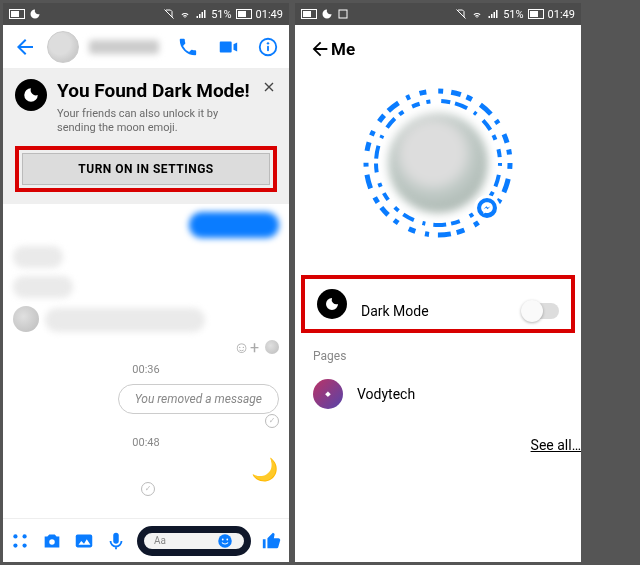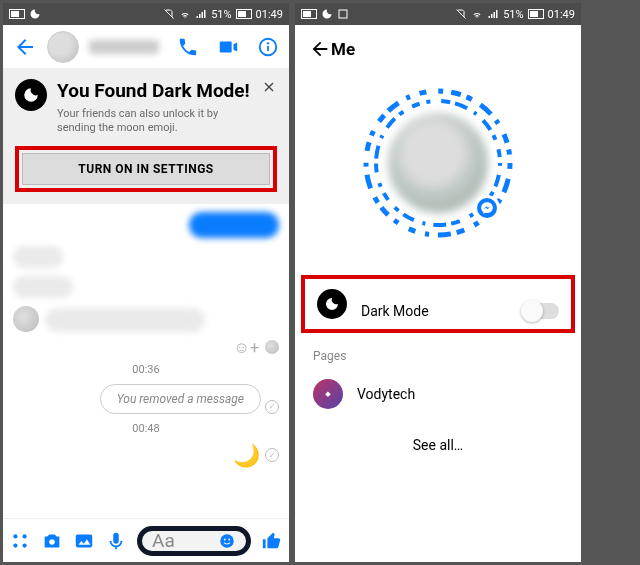--- a/index.html
+++ b/index.html
@@ -28,35 +28,35 @@
   .moon-badge svg { width: 18px; height: 18px; fill: #fff; }
   .banner-txt { flex: 1; }
   .banner-title { font-weight: 700; font-size: 19px; }
   .banner-sub { font-size: 11px; color: #6b6b6b; line-height: 1.3; margin-top: 5px; }
   .banner-close { width: 16px; height: 16px; fill: #555; }
   .banner-btn-wrap { margin-top: 10px; border: 4px solid #d80000; padding: 3px; }
   .banner-btn { background: #dcdcdc; border: 1px solid #bbb; height: 32px; display: flex; align-items: center; justify-content: center; font-weight: 700; font-size: 12px; letter-spacing: .5px; }
 
   .chat-body { flex: 1; overflow: hidden; padding: 4px 10px 0 10px; display: flex; flex-direction: column; font-size: 12px; color: #444; }
   .msg-row { display: flex; margin: 4px 0; align-items: flex-end; }
-  .msg-row.right { justify-content: flex-end; }
+  .msg-row.right { justify-content: flex-end; flex-direction: column; }
   .bubble { border-radius: 16px; padding: 7px 12px; max-width: 70%; filter: blur(3px); }
   .bubble.in { background: #eaeaea; }
   .bubble.out { background: #0a7cff; color:#fff; }
   .tiny-avatar { width: 26px; height: 26px; border-radius: 50%; background: radial-gradient(circle at 40% 40%, #e0e0e0, #bbb); margin-right: 6px; filter: blur(0.5px); }
   .meta-row { display:flex; justify-content:flex-end; align-items:center; gap:6px; margin:2px 0; font-size:11px; color:#888; }
   .seen { width:14px; height:14px; border-radius:50%; background: radial-gradient(circle at 40% 40%, #e0e0e0, #bbb); }
   .time-center { text-align:center; font-size:11px; color:#888; margin:4px 0; }
   .removed { border:1px solid #ccc; border-radius:16px; background:#fff; color:#888; font-style:italic; padding:7px 16px; font-size:12px; }
   .check-circle { width:14px; height:14px; border:1px solid #bbb; border-radius:50%; display:flex; align-items:center; justify-content:center; font-size:8px; color:#bbb; margin-left:4px; }
   .moon-emoji { font-size:22px; margin-left:auto; }
 
   .composer { height: 44px; border-top:1px solid #eee; display:flex; align-items:center; padding:0 6px; gap:10px; }
   .composer svg { width:22px; height:22px; fill:#0a7cff; }
-  .compose-field { flex:1; height:30px; border:5px solid #0f172a; border-radius:16px; background:#f3f3f3; display:flex; align-items:center; padding:0 10px; color:#888; font-size:19px; justify-content:space-between; }
+  .compose-field { flex:1; height:30px; border:7px solid #0f172a; border-radius:16px; background:#f3f3f3; display:flex; align-items:center; padding:0 10px; color:#888; font-size:10px; justify-content:space-between; }
   .compose-field svg { width:18px; height:18px; fill:#0a7cff; }
 
   
   .set-header { height: 48px; display:flex; align-items:center; padding:0 14px; }
   .set-header svg { width:22px; height:22px; }
   .set-title { font-weight:700; font-size:17px; }
 
   .qr-zone { display:flex; justify-content:center; padding:10px 0 30px 0; }
   .qr { width:160px; height:160px; position:relative; }
   .qr .ring { position:absolute; inset:0; }
@@ -67,21 +67,21 @@
   .setting-row-wrap { border:4px solid #d80000; margin:2px 6px 10px 6px; }
   .setting-row { display:flex; align-items:flex-end; padding:10px 12px; gap:14px; }
   .moon-black { width:30px; height:30px; border-radius:50%; background:#000; display:flex; align-items:center; justify-content:center; }
   .moon-black svg { width:16px; height:16px; fill:#fff; }
   .toggle { width:36px; height:16px; border-radius:10px; background:#ddd; margin-left:auto; position:relative; }
   .toggle::after { content:""; position:absolute; left:-2px; top:-3px; width:22px; height:22px; border-radius:50%; background:#fafafa; box-shadow:0 1px 3px rgba(0,0,0,.3); }
 
   .section-label { color:#888; font-size:12px; padding:6px 18px; }
   .page-row { display:flex; align-items:center; padding:10px 18px; gap:14px; font-size:14px; }
   .page-avatar { width:30px; height:30px; border-radius:50%; background:linear-gradient(135deg,#b36,#54a); display:flex; align-items:center; justify-content:center; color:#fff; font-size:7px; }
-  .see-all { text-align:center; padding:18px 0; font-size:14px; }
+  .see-all { text-align:right; padding:18px 0; font-size:14px;text-decoration:underline; }
 
   .sticker-icon { color:#aaa; font-size:16px; }
 </style>
 </head>
 <body>
 
 <div class="phone">
 
   <div class="status">
     <div class="left">

